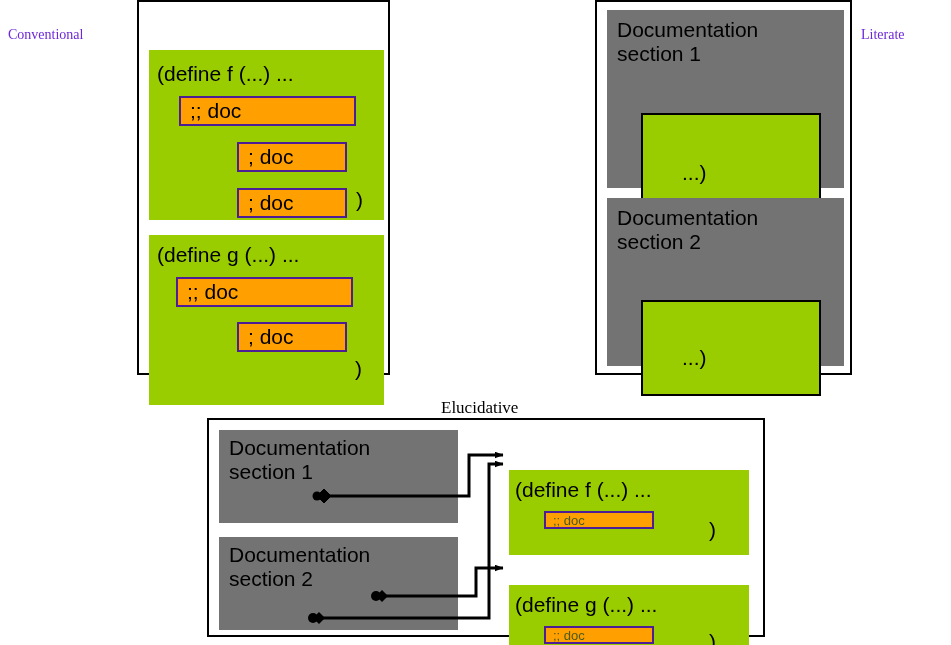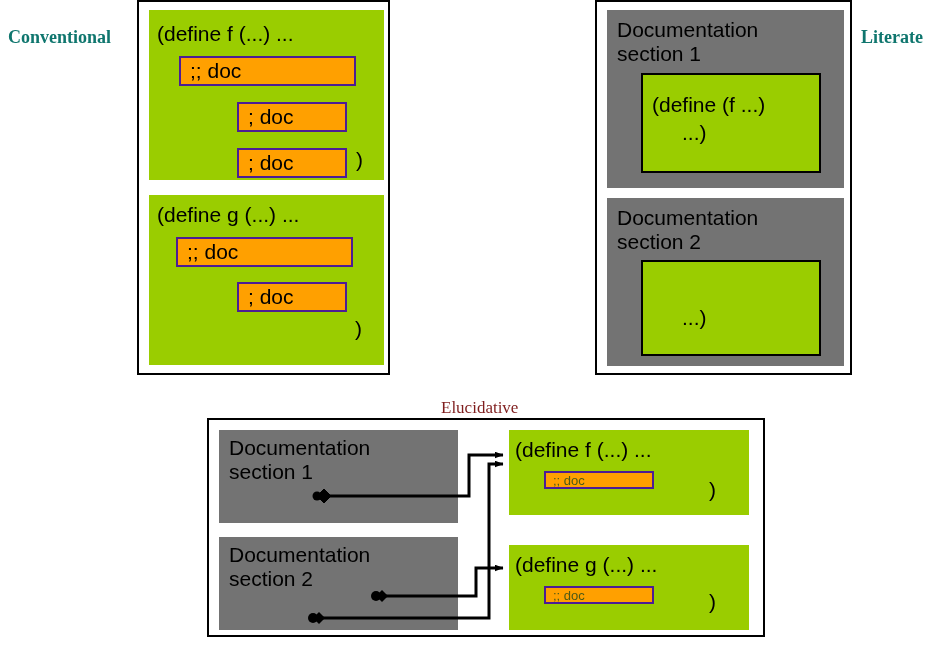--- a/index.html
+++ b/index.html
@@ -22,31 +22,31 @@
     position: absolute;
     background: #ffffff;
     border: 2px solid #000000;
     box-sizing: border-box;
   }
 
   
   .side-label {
     position: absolute;
     font-family: "Liberation Serif", "DejaVu Serif", serif;
-    font-size: 18px;
-    color: #0f766e;
-    white-space: nowrap;
-    font-weight: bold;
+    font-size: 14px;
+    color: #6d28d9;
+    white-space: nowrap;
   }
 
   
   .code-block {
     position: absolute;
     background: #9ACD00;
     box-sizing: border-box;
+    margin-top: 40px;
   }
   .code-line {
     position: absolute;
     font-family: "Liberation Sans", sans-serif;
     font-size: 21px;
     color: #000000;
     white-space: nowrap;
     letter-spacing: 0px;
   }
 
@@ -93,21 +93,21 @@
     top: 0;
     width: 951px;
     height: 645px;
     pointer-events: none;
   }
 
   .caption-top {
     position: absolute;
     font-family: "Liberation Serif", "DejaVu Serif", serif;
     font-size: 17px;
-    color: #7f1d1d;
+    color: #000000;
     white-space: nowrap;
   }
 </style>
 </head>
 <body>
 
 <div id="stage">
 
   <div class="side-label" style="left:8px; top:27px;">Conventional</div>
 
@@ -130,21 +130,20 @@
   </div>
 
   <div class="side-label" style="left:861px; top:27px;">Literate</div>
 
   <div class="frame" style="left:595px; top:0px; width:257px; height:375px;">
 
     <div class="doc-block" style="left:10px; top:8px; width:237px; height:178px;">
       <div class="doc-title" style="left:10px; top:8px;">Documentation
 section 1</div>
       <div class="code-block" style="left:34px; top:63px; width:180px; height:100px; border:2px solid #000;">
-        <div class="code-line" style="left:9px; top:18px;">(define (f ...)</div>
         <div class="code-line" style="left:39px; top:46px;">...)</div>
       </div>
     </div>
 
     <div class="doc-block" style="left:10px; top:196px; width:237px; height:168px;">
       <div class="doc-title" style="left:10px; top:8px;">Documentation
 section 2</div>
       <div class="code-block" style="left:34px; top:62px; width:180px; height:96px; border:2px solid #000;">
         <div class="code-line" style="left:39px; top:44px;">...)</div>
       </div>

